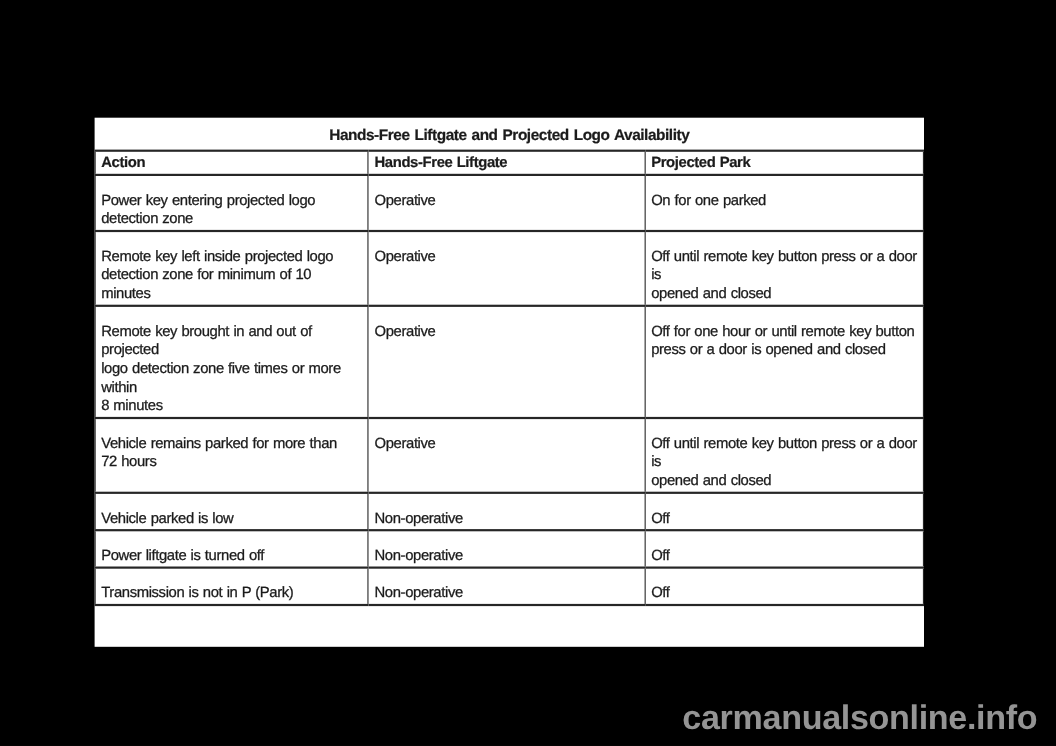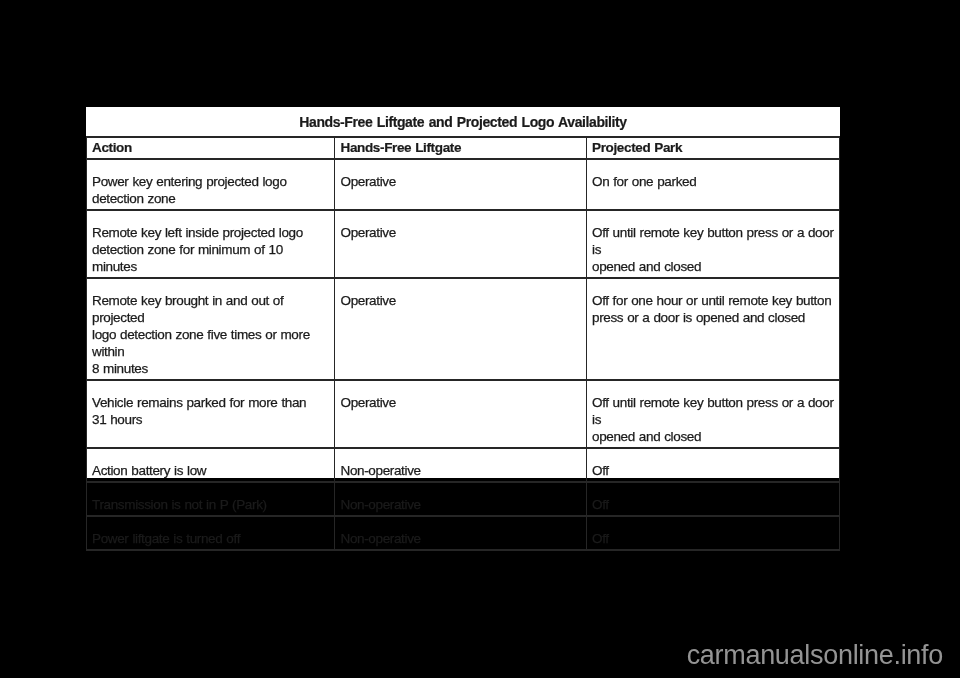--- a/index.html
+++ b/index.html
@@ -15,21 +15,21 @@
     position: relative;
     width: 960px;
     height: 678px;
     background: #000000;
   }
   .manual-page {
     position: absolute;
     left: 86px;
     top: 107px;
     width: 754px;
-    height: 371px;
+    height: 481px;
     background: #ffffff;
     box-sizing: border-box;
   }
   .table-title {
     height: 29px;
     box-sizing: border-box;
     padding-top: 7px;
     text-align: center;
     font-weight: bold;
     font-size: 14px;
@@ -76,22 +76,22 @@
   tbody tr:nth-child(3) { height: 51px; }
   tbody tr:nth-child(4) { height: 41px; }
   tbody tr:nth-child(5) { height: 23px; }
   tbody tr:nth-child(6) { height: 23px; }
   tbody tr:nth-child(7) { height: 22px; }
   tbody tr:nth-child(8) { height: 40px; }
   .watermark {
     position: absolute;
     right: 17px;
     bottom: 7px;
-    font-size: 27px;
-    font-weight: normal;
+    font-size: 31px;
+    font-weight: bold;
     letter-spacing: -0.3px;
     color: #949494;
   }
 </style>
 </head>
 <body>
 
 <div class="stage">
 
   <div class="manual-page">
@@ -128,37 +128,37 @@
         <tr>
           <td>Remote key brought in and out of projected
 logo detection zone five times or more within
 8 minutes</td>
           <td>Operative</td>
           <td>Off for one hour or until remote key button
 press or a door is opened and closed</td>
         </tr>
         <tr>
           <td>Vehicle remains parked for more than
-31 hours</td>
+72 hours</td>
           <td>Operative</td>
           <td>Off until remote key button press or a door is
 opened and closed</td>
         </tr>
         <tr>
-          <td>Action battery is low</td>
+          <td>Vehicle parked is low</td>
+          <td>Non-operative</td>
+          <td>Off</td>
+        </tr>
+        <tr>
+          <td>Power liftgate is turned off</td>
           <td>Non-operative</td>
           <td>Off</td>
         </tr>
         <tr>
           <td>Transmission is not in P (Park)</td>
-          <td>Non-operative</td>
-          <td>Off</td>
-        </tr>
-        <tr>
-          <td>Power liftgate is turned off</td>
           <td>Non-operative</td>
           <td>Off</td>
         </tr>
       </tbody>
     </table>
 
   </div>
 
   <div class="watermark">carmanualsonline.info</div>
 

